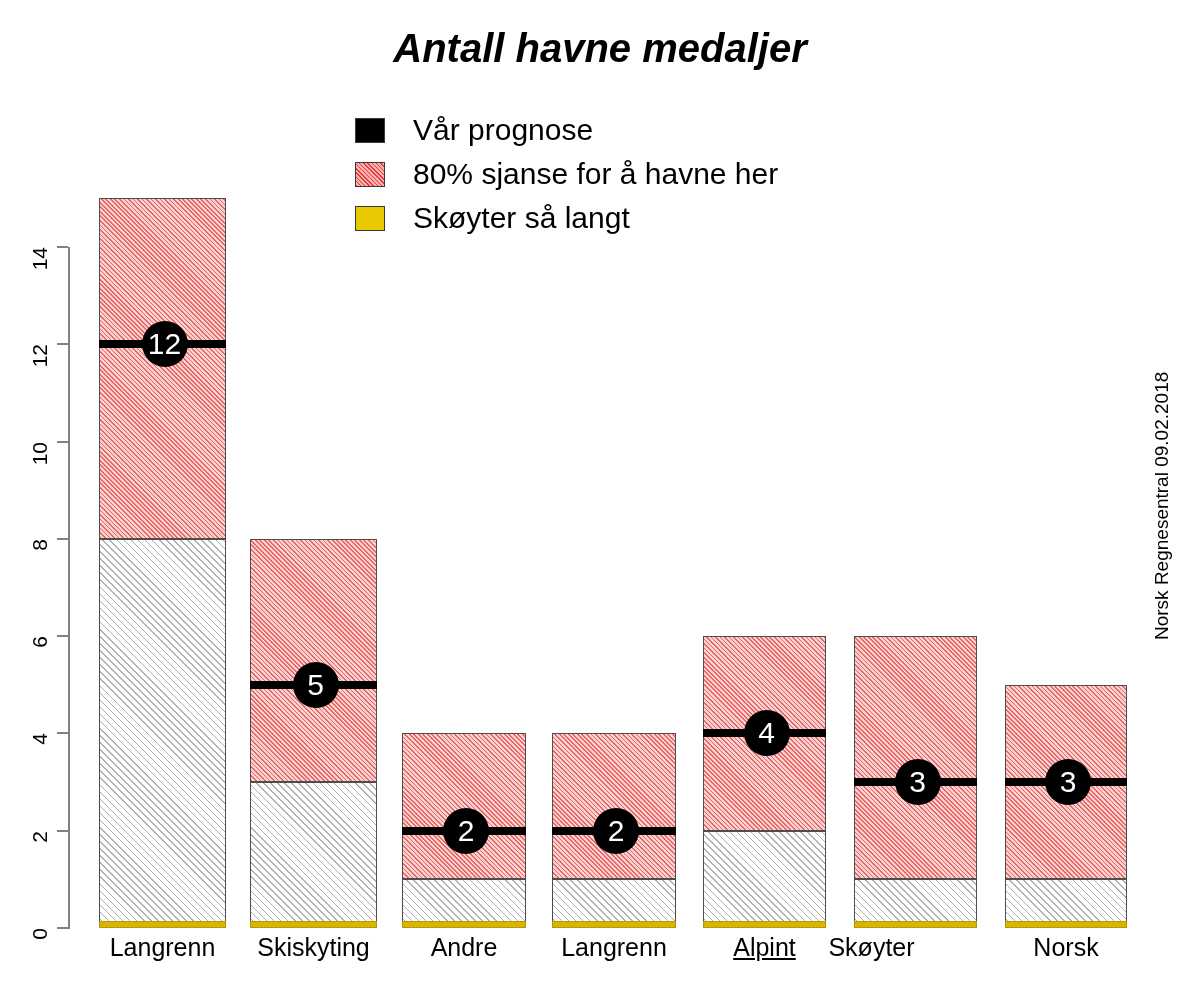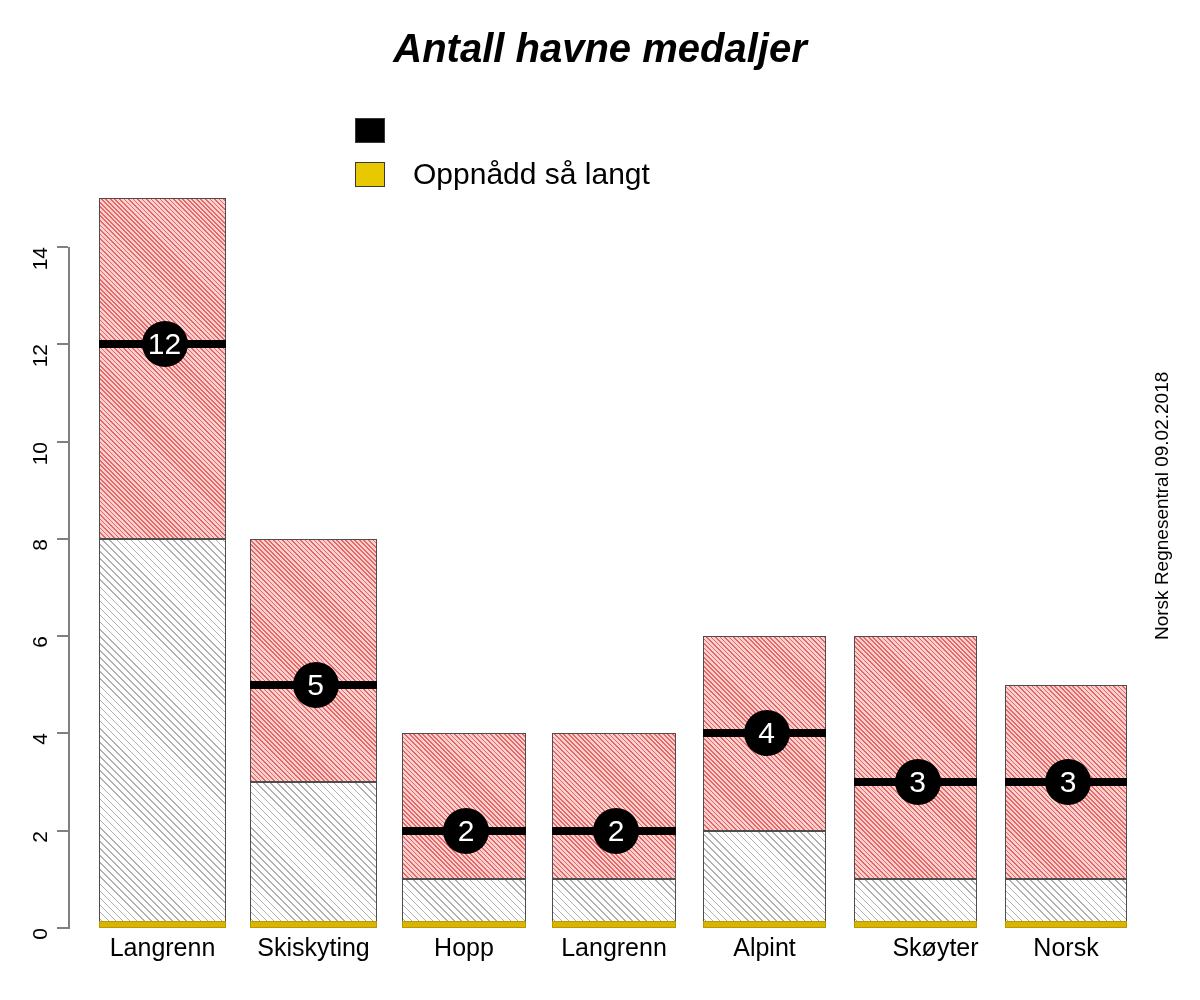--- a/index.html
+++ b/index.html
@@ -192,26 +192,31 @@
 </style>
 </head>
 <body>
 
 <div id="chart-title">Antall havne medaljer</div>
 
 <div id="legend">
 
   <div class="legend-row">
     <span class="legend-swatch sw-black"></span>
+    <span class="legend-label">Vår prognose</span>
   </div>
 
+  <div class="legend-row">
+    <span class="legend-swatch sw-pink"></span>
+    <span class="legend-label">80% sjanse for å havne her</span>
+  </div>
 
   <div class="legend-row">
     <span class="legend-swatch sw-gold"></span>
-    <span class="legend-label">Oppnådd så langt</span>
+    <span class="legend-label">Skøyter så langt</span>
   </div>
 
 </div>
 
 <div id="plot">
   <div id="y-axis-line"></div>
   <div id="y-ticks">
       <div class="y-tick" style="top: 927px;"></div>
       <div class="y-tick-label-wrap" style="top: 918px;">
         <span>0</span>
@@ -292,23 +297,23 @@
         <div class="seg seg-upper" style="top: 0px; height: 194.571px;"></div>
         <div class="seg seg-lower" style="top: 194.571px; height: 48.6429px;"></div>
         <div class="seg seg-gold" style="top: 236.214px; height: 7px;"></div>
       </div>
       <div class="marker-line" style="left: 1005px; width: 122px; top: 778.071px;"></div>
       <div class="marker-dot" style="left: 1045px; top: 759.071px;">3</div>
     </div>
   <div id="labels-layer">
       <div class="cat-label" style="left: 59px; width: 207px;">Langrenn</div>
       <div class="cat-label" style="left: 210px; width: 207px;">Skiskyting</div>
-      <div class="cat-label" style="left: 362px; width: 204px;">Hopp</div>
+      <div class="cat-label" style="left: 362px; width: 204px;">Andre</div>
       <div class="cat-label" style="left: 512px; width: 204px;">Langrenn</div>
-      <div class="cat-label" style="left: 663px; width: 203px;">Alpint</div>
-      <div class="cat-label" style="left: 834px; width: 203px;">Skøyter</div>
+      <div class="cat-label" style="left: 663px; width: 203px; text-decoration: underline;">Alpint</div>
+      <div class="cat-label" style="left: 770px; width: 203px;">Skøyter</div>
       <div class="cat-label" style="left: 965px; width: 202px;">Norsk</div>
     </div>
 </div>
 
 <div id="credit">
   <span>Norsk Regnesentral 09.02.2018</span>
 </div>
 
 </body></html>

